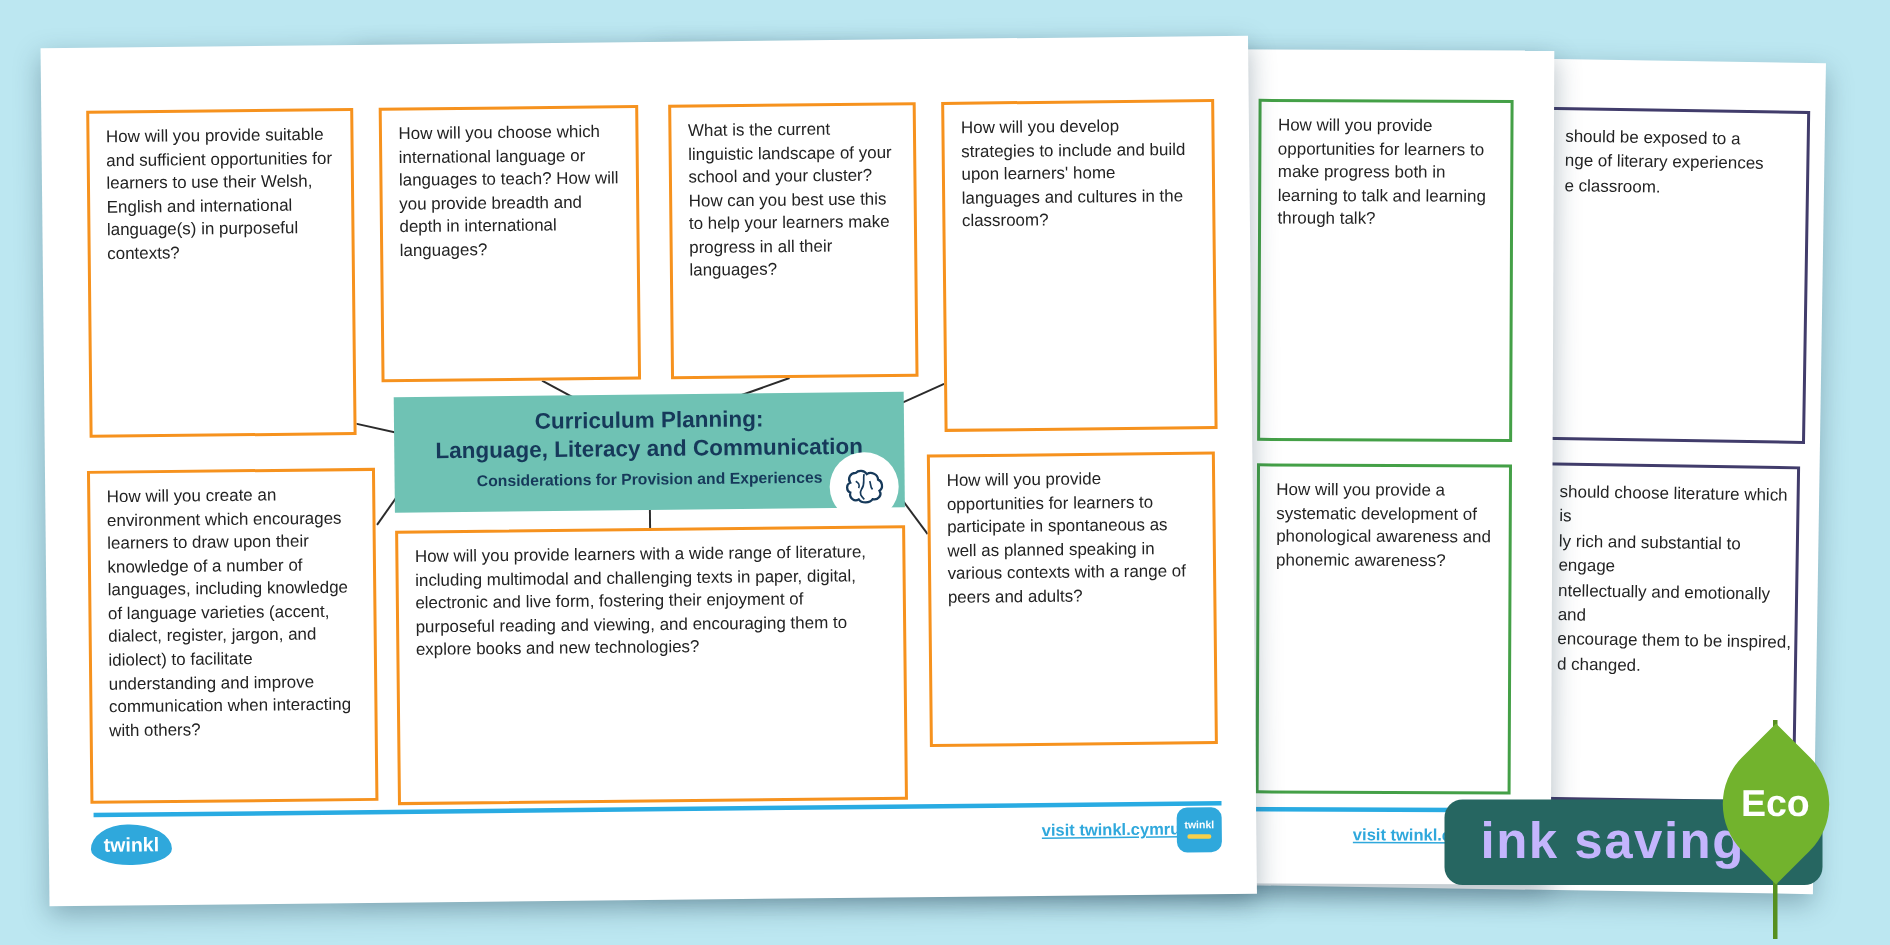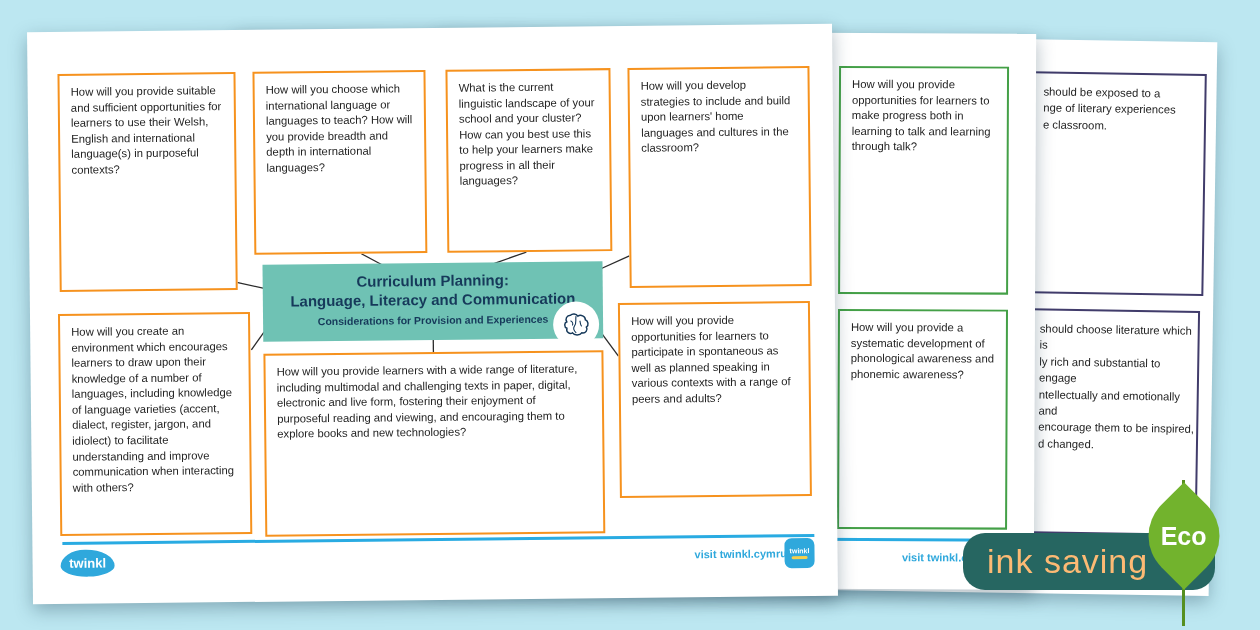--- a/index.html
+++ b/index.html
@@ -37,36 +37,36 @@
   .footer-line{position:absolute;height:3px;background:#29abe2;}
   .p1-line{left:30px;top:510px;width:752px;}
   .p2-line{left:380px;top:505px;width:400px;}
 
   .twinkl-logo{
     position:absolute;background:#2fa8dc;color:#fff;font-weight:bold;
     display:flex;align-items:center;justify-content:center;
     border-radius:46% 54% 50% 50% / 62% 62% 40% 40%;
   }
   .logo-main{left:28px;top:518px;width:54px;height:27px;font-size:13px;}
-  .visit{position:absolute;color:#2fa8dc;font-weight:bold;font-size:11px;}
+  .visit{position:absolute;color:#2fa8dc;font-weight:bold;font-size:11px;text-decoration:underline;}
   .p1-visit{left:662px;top:523px;}
   .p2-visit{left:668px;top:518px;}
   .quality-badge{
     position:absolute;width:30px;height:30px;background:#2fa8dc;border-radius:7px;
     color:#fff;display:flex;flex-direction:column;align-items:center;justify-content:center;gap:2px;
   }
   .p1-badge{left:752px;top:514px;}
   .p2-badge{left:756px;top:509px;}
   .quality-badge .tiny{font-size:7px;font-weight:bold;line-height:1;}
   .quality-badge .bar{width:16px;height:3px;background:#f7d04b;border-radius:2px;}
 
   .eco-rect{
-    position:absolute;left:963px;top:533px;width:252px;height:57px;border-radius:22px;
-    background:#266661;color:#fdba74;display:flex;align-items:center;
-    padding-left:24px;box-sizing:border-box;font-size:34px;letter-spacing:1px;z-index:5;
+    position:absolute;left:963px;top:533px;width:252px;height:57px;border-radius:12px;
+    background:#266661;color:#c4b5fd;display:flex;align-items:center;
+    padding-left:24px;box-sizing:border-box;font-size:34px;letter-spacing:1px;z-index:5;font-weight:bold;
   }
   .leaf-stem{position:absolute;left:1182px;top:480px;width:3px;height:146px;background:#568f1f;z-index:6;}
   .leaf{
     position:absolute;left:1146px;top:498px;width:76px;height:76px;background:#72b32d;
     border-radius:0 58% 0 58%;transform:rotate(45deg);z-index:7;
     display:flex;align-items:center;justify-content:center;
   }
   .leaf .leaf-label{transform:rotate(-45deg);color:#fff;font-weight:bold;font-size:25px;}
 </style>
 </head>

